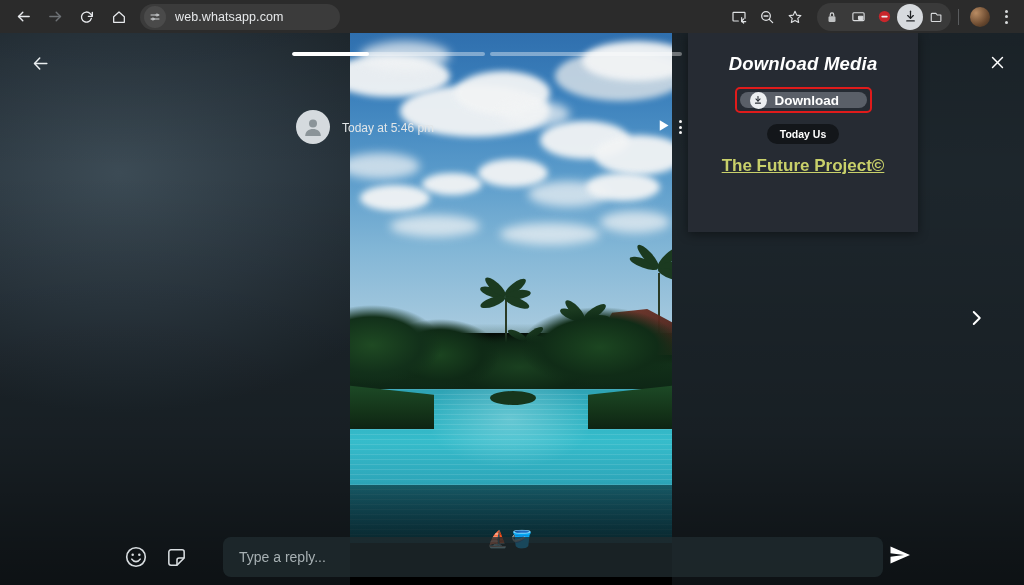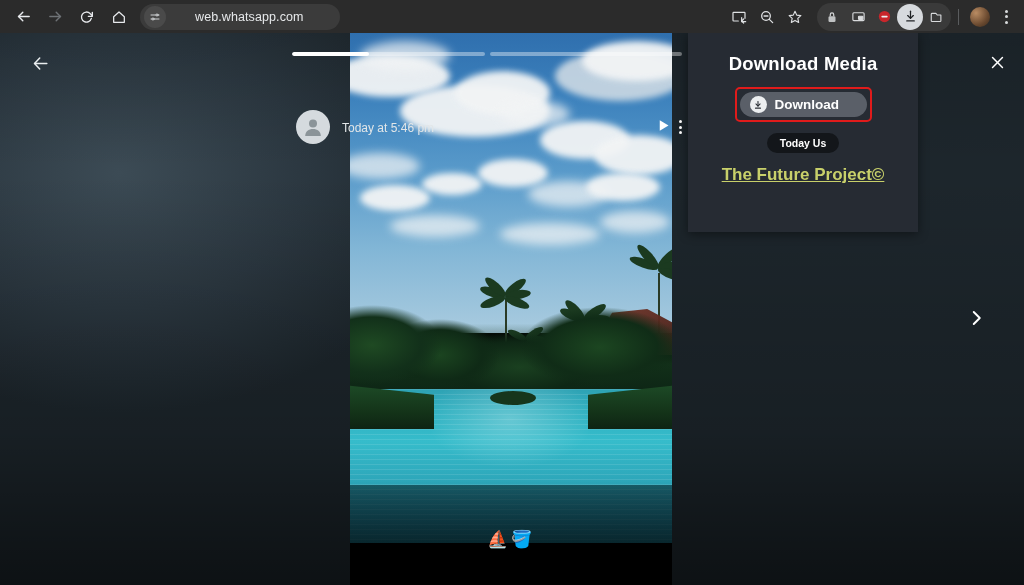--- a/index.html
+++ b/index.html
@@ -30,21 +30,20 @@
 
   .omnibox {
     margin-left: 6px;
     height: 26px;
     flex: 0 1 auto;
     min-width: 200px;
     background: #3b3b3b;
     border-radius: 14px;
     display: flex; align-items: center;
     padding: 0 12px 0 4px;
-    gap: 20px;
   }
   .omnibox-icon {
     width: 22px; height: 22px; border-radius: 50%;
     background: #4a4a4a;
     display: flex; align-items: center; justify-content: center;
     margin-right: 9px;
     color: #cfd2d4;
     flex: none;
   }
   .omnibox-url {
@@ -269,35 +268,36 @@
     width: 230px; height: 199px;
     background: #262b33;
     z-index: 40;
     box-shadow: 0 2px 10px rgba(0,0,0,0.45);
     display: flex; flex-direction: column; align-items: center;
   }
   .dl-title {
     margin-top: 20px;
     color: #ffffff; font-size: 18.5px; font-weight: bold;
     letter-spacing: 0.2px;
+    font-style: italic;
   }
   .dl-warn {
     margin-top: 11px;
     color: #e8de6e; font-size: 11px; font-weight: bold;
     text-align: center; line-height: 14px;
     padding: 0 10px;
   }
   .dl-btn-wrap {
     margin-top: 12px;
     border: 2px solid #e01b1b;
     border-radius: 5px;
     padding: 3px;
   }
   .dl-btn {
-    width: 127px; height: 25px;
+    width: 127px; height: 16px;
     background: #5a5f68;
     border-radius: 13px;
     display: flex; align-items: center;
     padding-left: 10px;
     gap: 8px;
   }
   .dl-btn-icon {
     width: 17px; height: 17px; border-radius: 50%;
     background: #eceef0;
     display:flex; align-items:center; justify-content:center;
@@ -544,20 +544,44 @@
         <polyline points="11 5 4.5 12 11 19"></polyline>
       </svg>
   </div>
 
   <div class="next-chevron" title="Next status">
     <svg width="18" height="18" viewBox="0 0 24 24" fill="none" stroke="currentColor" stroke-width="2.6" stroke-linecap="round" stroke-linejoin="round">
         <polyline points="9 4 17 12 9 20"></polyline>
       </svg>
   </div>
 
+  <div class="reply-bar">
+    <div class="reply-icons-wrap">
+      <div class="reply-icon">
+        <svg width="24" height="24" viewBox="0 0 24 24" fill="none" stroke="currentColor" stroke-width="1.6">
+            <circle cx="12" cy="12" r="9.3"></circle>
+            <circle cx="8.7" cy="9.8" r="1.25" fill="currentColor" stroke="none"></circle>
+            <circle cx="15.3" cy="9.8" r="1.25" fill="currentColor" stroke="none"></circle>
+            <path d="M7.8 14.2c1 1.6 2.5 2.4 4.2 2.4s3.2-.8 4.2-2.4" stroke-linecap="round"></path>
+          </svg>
+      </div>
+      <div class="reply-icon">
+        <svg width="23" height="23" viewBox="0 0 24 24" fill="none" stroke="currentColor" stroke-width="1.6" stroke-linejoin="round">
+            <path d="M4 6.2A2.2 2.2 0 0 1 6.2 4h11.6A2.2 2.2 0 0 1 20 6.2v6.3L12.5 20H6.2A2.2 2.2 0 0 1 4 17.8z"></path>
+            <path d="M20 12.5h-5.3a2.2 2.2 0 0 0-2.2 2.2V20"></path>
+          </svg>
+      </div>
+    </div>
+    <div class="reply-field">Type a reply...</div>
+    <div class="send-btn" title="Send">
+      <svg width="24" height="24" viewBox="0 0 24 24" fill="currentColor">
+          <path d="M2.5 20.5 22 12 2.5 3.5 2.5 10.2 16 12 2.5 13.8z"></path>
+        </svg>
+    </div>
+  </div>
 </div>
 
 <div class="dl-panel">
   <div class="dl-title">Download Media</div>
   <div class="dl-btn-wrap">
     <div class="dl-btn">
       <span class="dl-btn-icon">
         <svg width="10" height="10" viewBox="0 0 24 24" fill="none" stroke="currentColor" stroke-width="2.6" stroke-linecap="round" stroke-linejoin="round">
             <line x1="12" y1="3.5" x2="12" y2="14"></line>
             <polyline points="7 9.5 12 14.6 17 9.5"></polyline>

